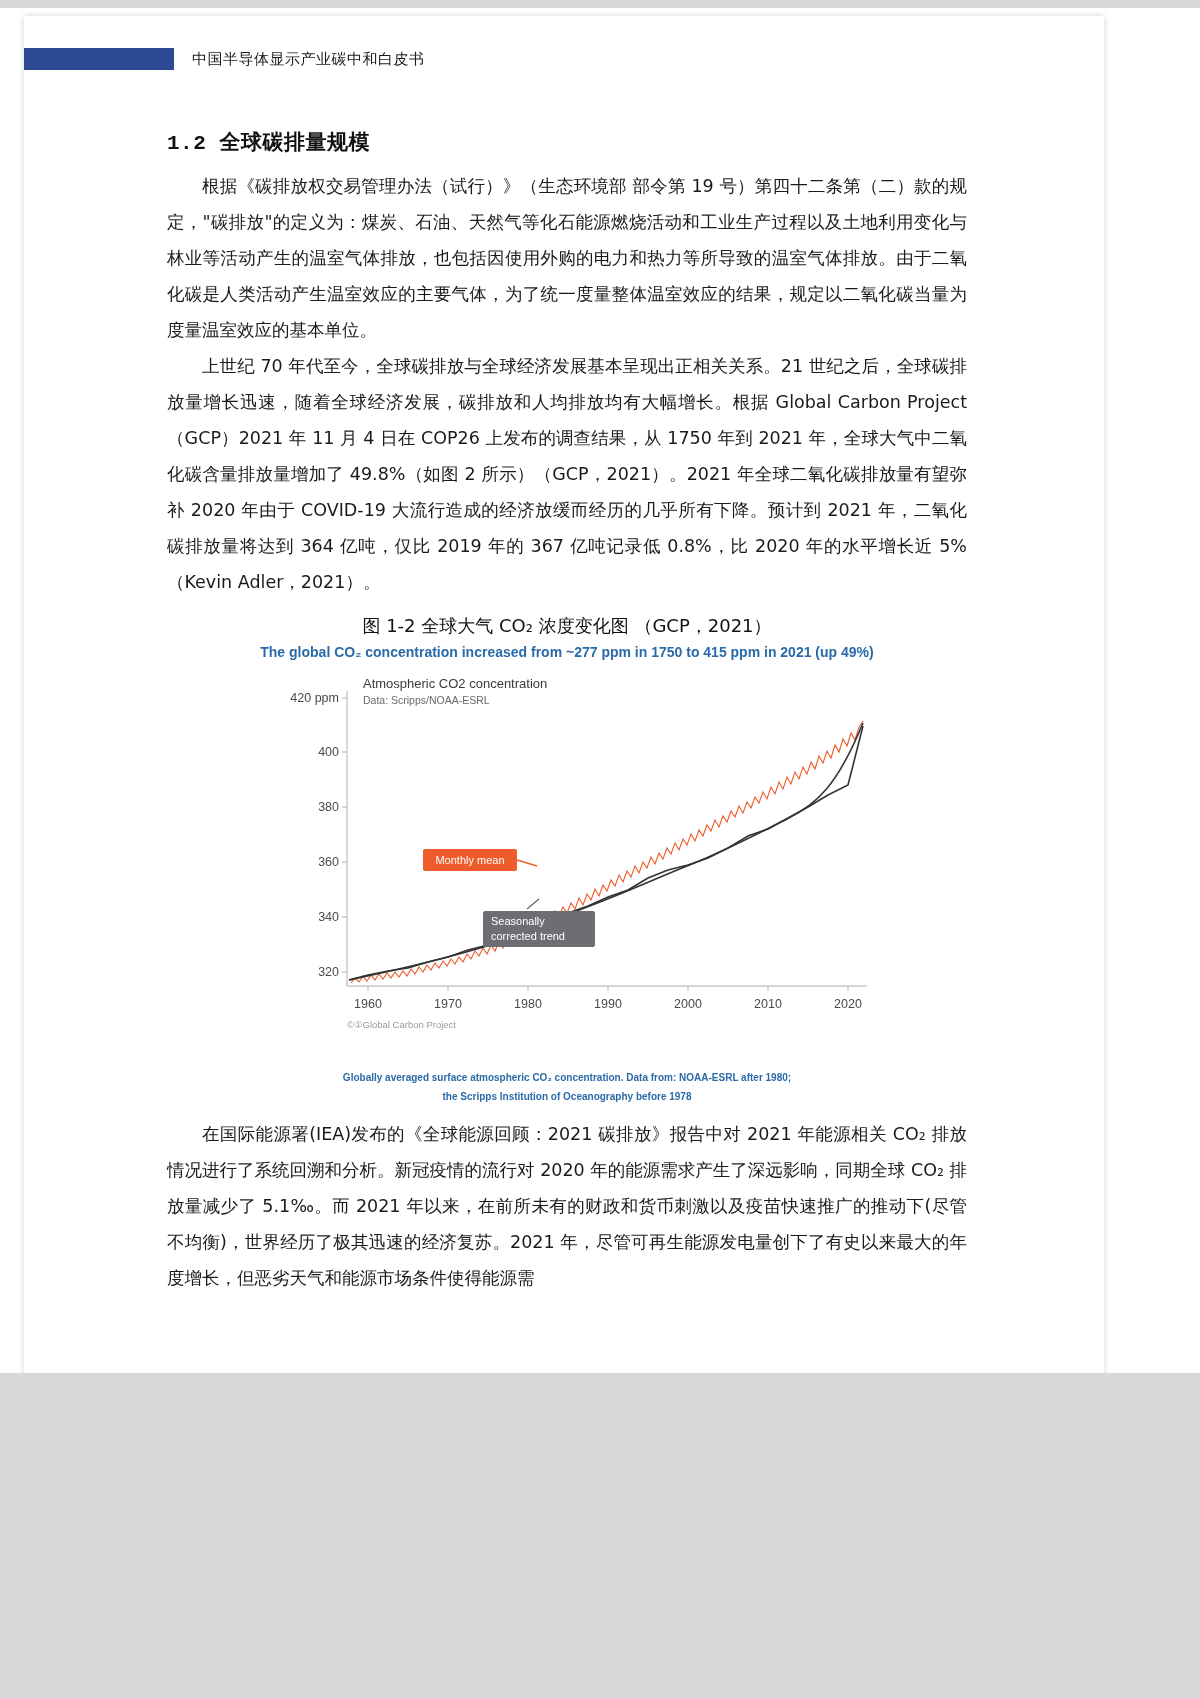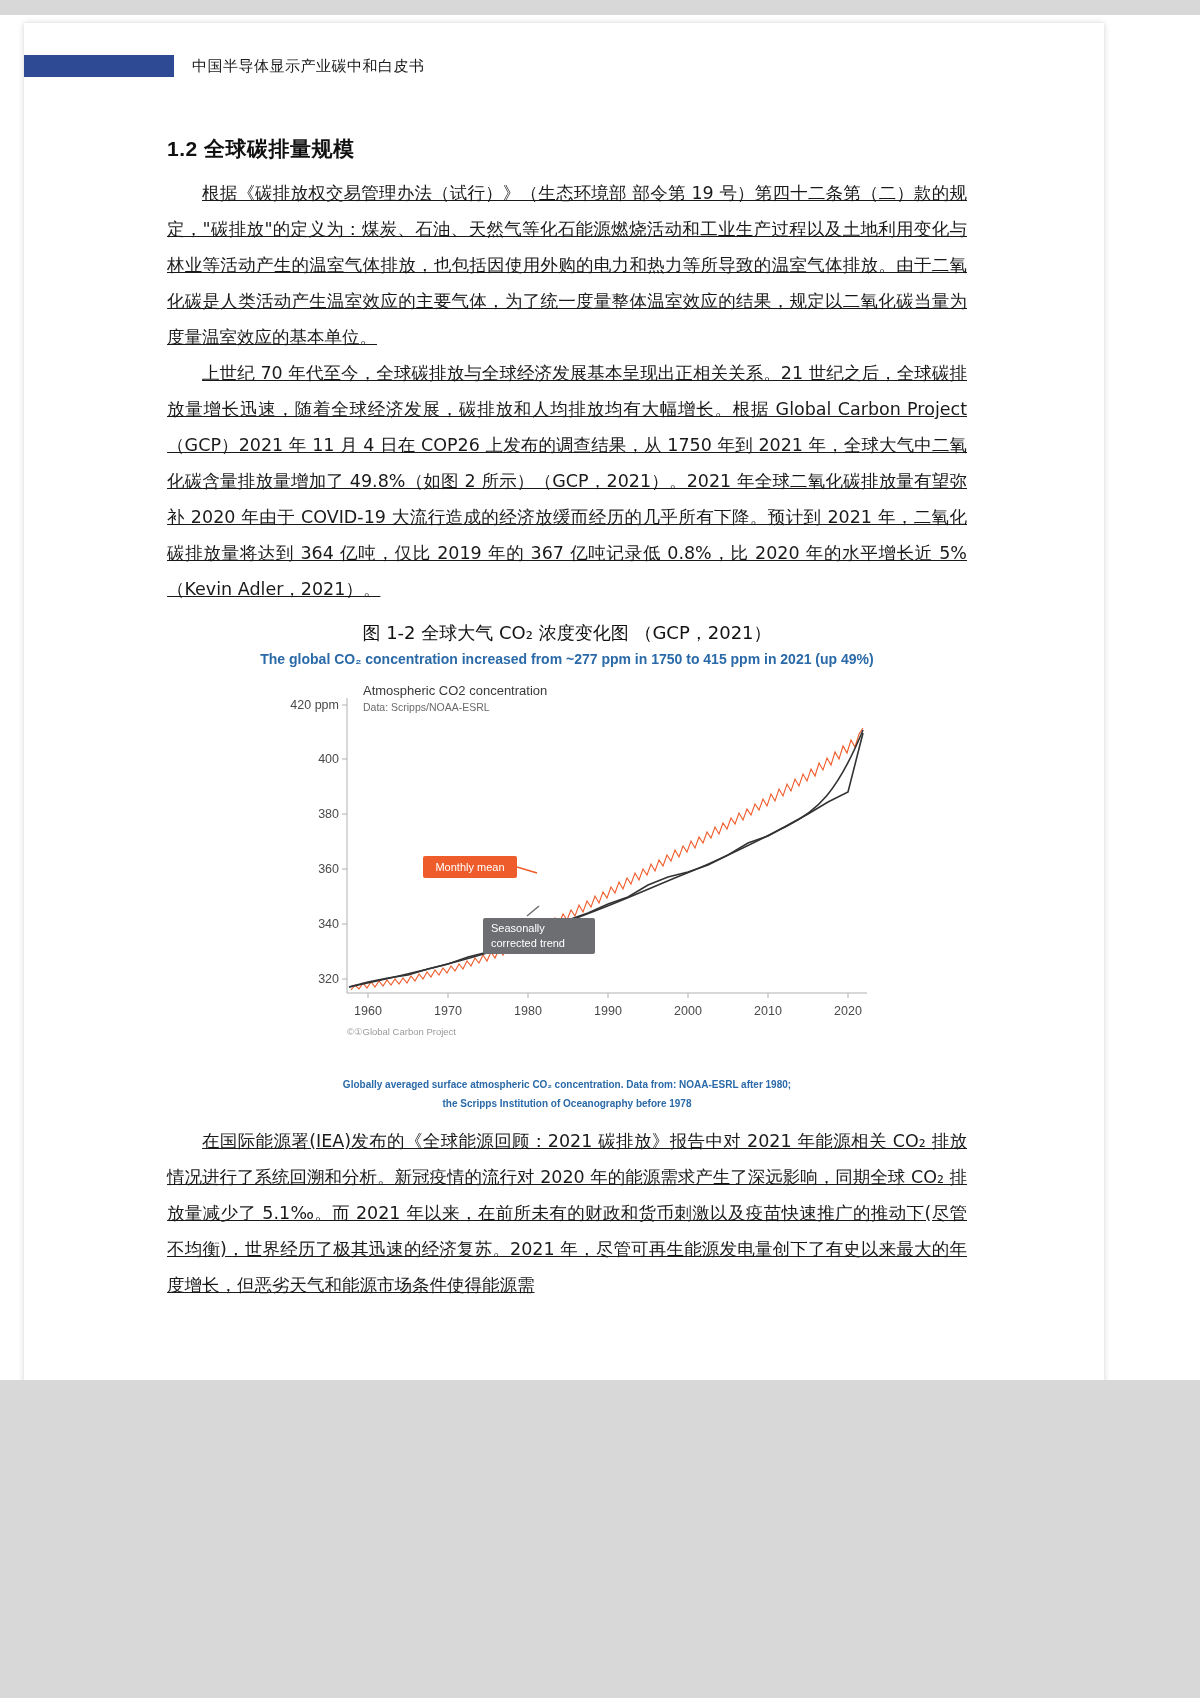--- a/index.html
+++ b/index.html
@@ -7,21 +7,21 @@
     padding: 0;
     background: #d8d8d8;
   }
   body {
     font-family: "Liberation Sans", sans-serif;
   }
   .page {
     position: relative;
     width: 1200px;
     height: 1365px;
-    margin: 15px auto;
+    margin: 8px auto;
     background: #ffffff;
     overflow: hidden;
   }
   .paper {
     position: absolute;
     left: 24px;
     top: 8px;
     width: 1080px;
     height: 1600px;
     background: #ffffff;
@@ -62,28 +62,27 @@
     margin: 0 0 0 0;
     font-size: 17.5px;
     line-height: 36px;
     color: #1a1a1a;
     text-align: justify;
     text-justify: inter-ideograph;
     font-family: "DejaVu Sans", sans-serif;
   }
   p.indent {
     text-indent: 2em;
-    text-decoration: underline;
   }
   h2.section {
     font-size: 21px;
     font-weight: bold;
     margin: 22px 0 12px 0;
     color: #111;
-    font-family: Liberation Sans, sans-serif;
+    font-family: Liberation Mono, monospace;
     letter-spacing: 0.5px;
   }
   .fig-title {
     text-align: center;
     font-size: 18px;
     font-weight: normal;
     color: #111;
     margin: 14px 0 6px 0;
     font-family: "DejaVu Sans", sans-serif;
   }

